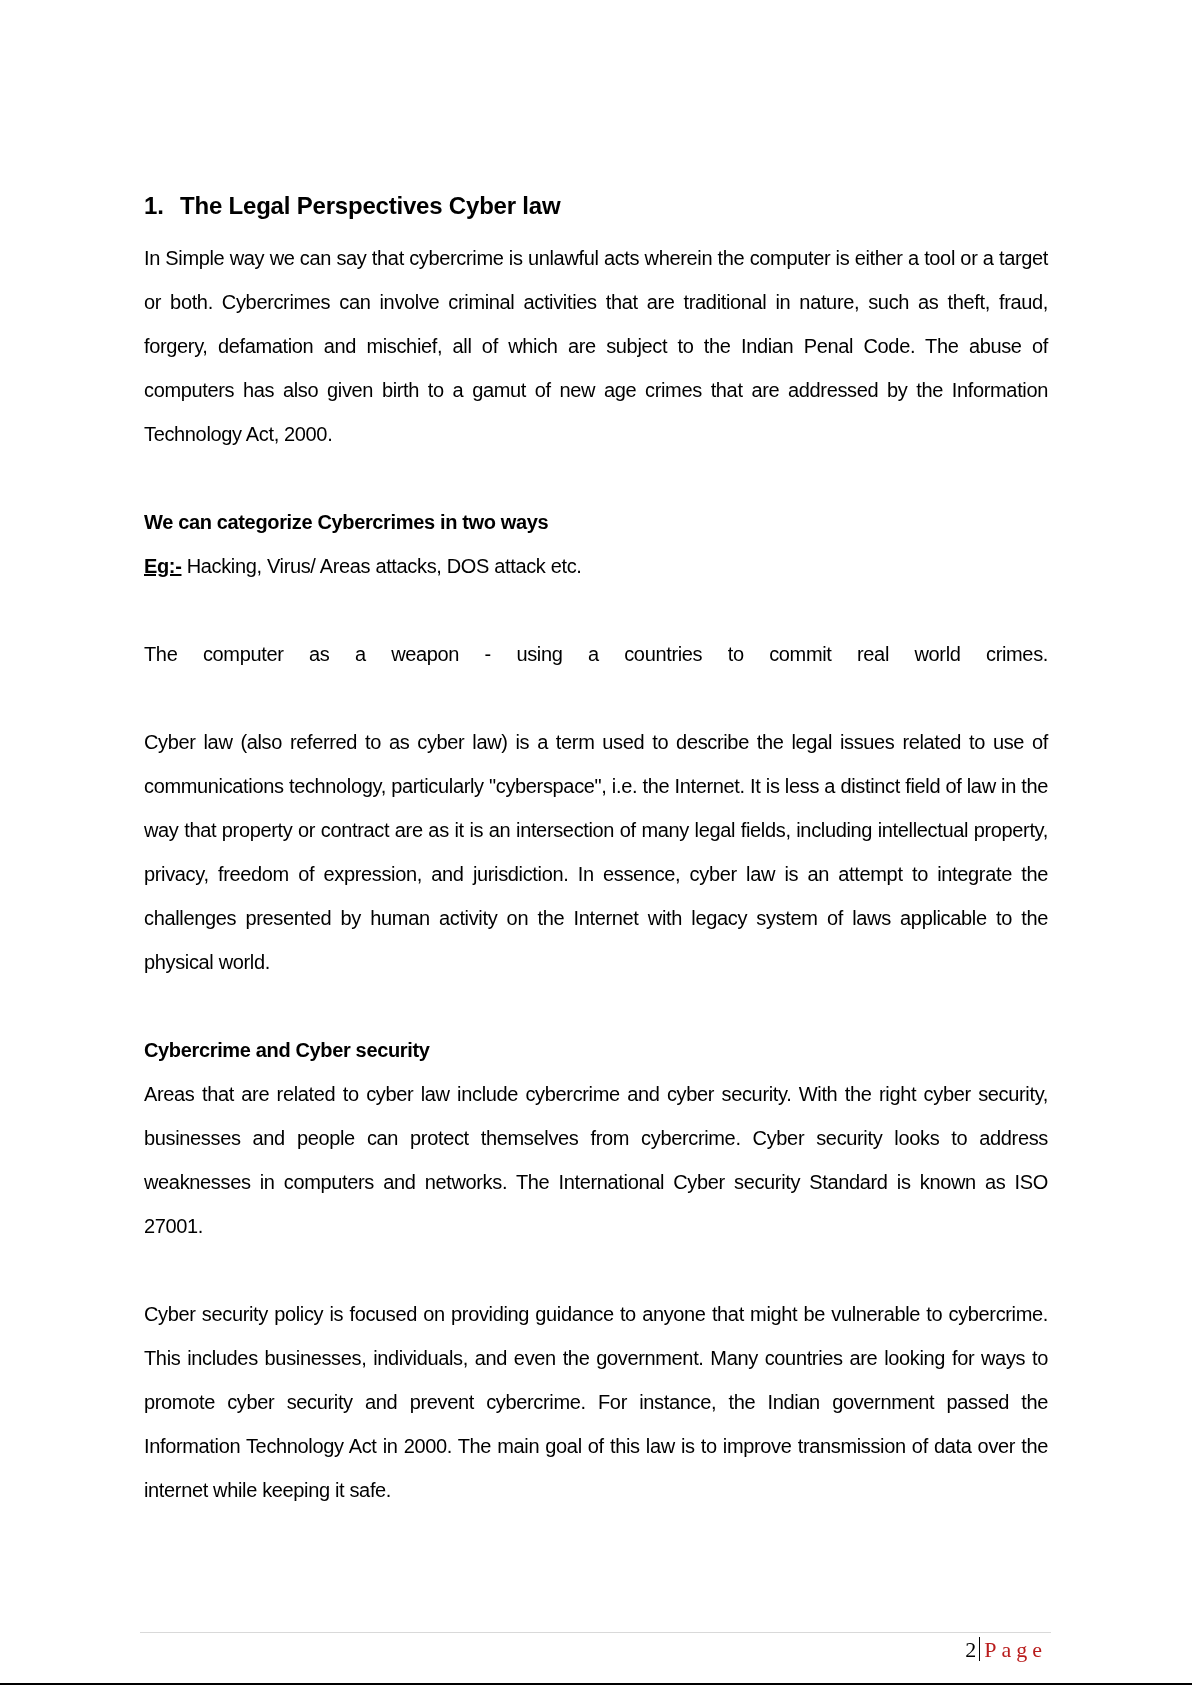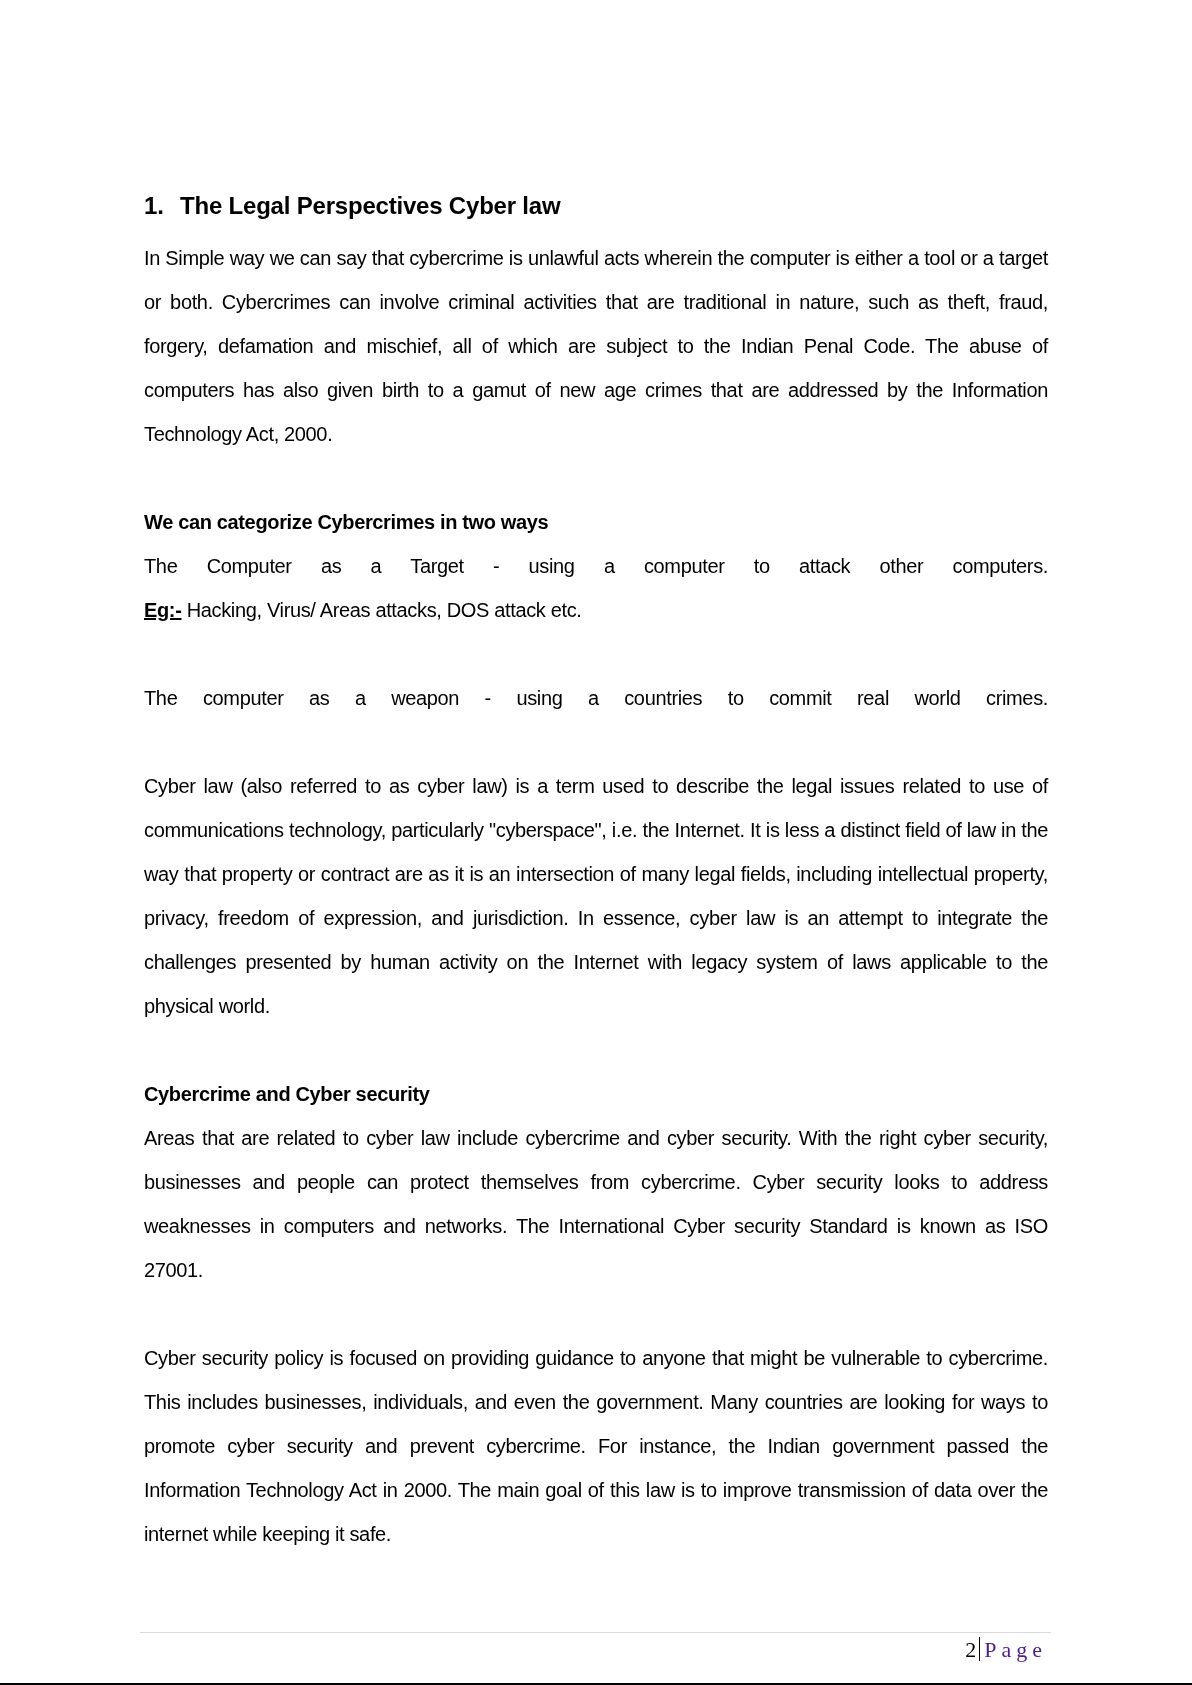--- a/index.html
+++ b/index.html
@@ -85,21 +85,21 @@
     }
     .footer .sep {
       display: inline-block;
       width: 1px;
       height: 24px;
       background: #000;
       vertical-align: -4px;
       margin: 0 4px 0 3px;
     }
     .footer .page-word {
-      color: #4c1d95;
+      color: #b91c1c;
       letter-spacing: 5px;
     }
     .bottom-bar {
       position: absolute;
       left: 0;
       top: 1683px;
       width: 1192px;
       height: 2px;
       background: #000000;
     }
@@ -111,21 +111,20 @@
   <div class="content">
 
     <h1 class="heading-1"><span class="num">1.</span><span>The Legal Perspectives Cyber law</span></h1>
 
     <p>In Simple way we can say that cybercrime is unlawful acts wherein the computer is either a tool or a target or both. Cybercrimes can involve criminal activities that are traditional in nature, such as theft, fraud, forgery, defamation and mischief, all of which are subject to the Indian Penal Code. The abuse of computers has also given birth to a gamut of new age crimes that are addressed by the Information Technology Act, 2000.</p>
 
     <div class="para-gap"></div>
 
     <div class="subheading">We can categorize Cybercrimes in two ways</div>
 
-    <p class="justify-full">The Computer as a Target - using a computer to attack other computers.</p>
     <p><span class="eg-label">Eg:-</span><span> Hacking, Virus/ Areas attacks, DOS attack etc.</span></p>
 
     <div class="para-gap"></div>
 
     <p class="justify-full">The computer as a weapon - using a countries to commit real world crimes.</p>
 
     <div class="para-gap"></div>
 
     <p>Cyber law (also referred to as cyber law) is a term used to describe the legal issues related to use of communications technology, particularly "cyberspace", i.e. the Internet. It is less a distinct field of law in the way that property or contract are as it is an intersection of many legal fields, including intellectual property, privacy, freedom of expression, and jurisdiction. In essence, cyber law is an attempt to integrate the challenges presented by human activity on the Internet with legacy system of laws applicable to the physical world.</p>
 

